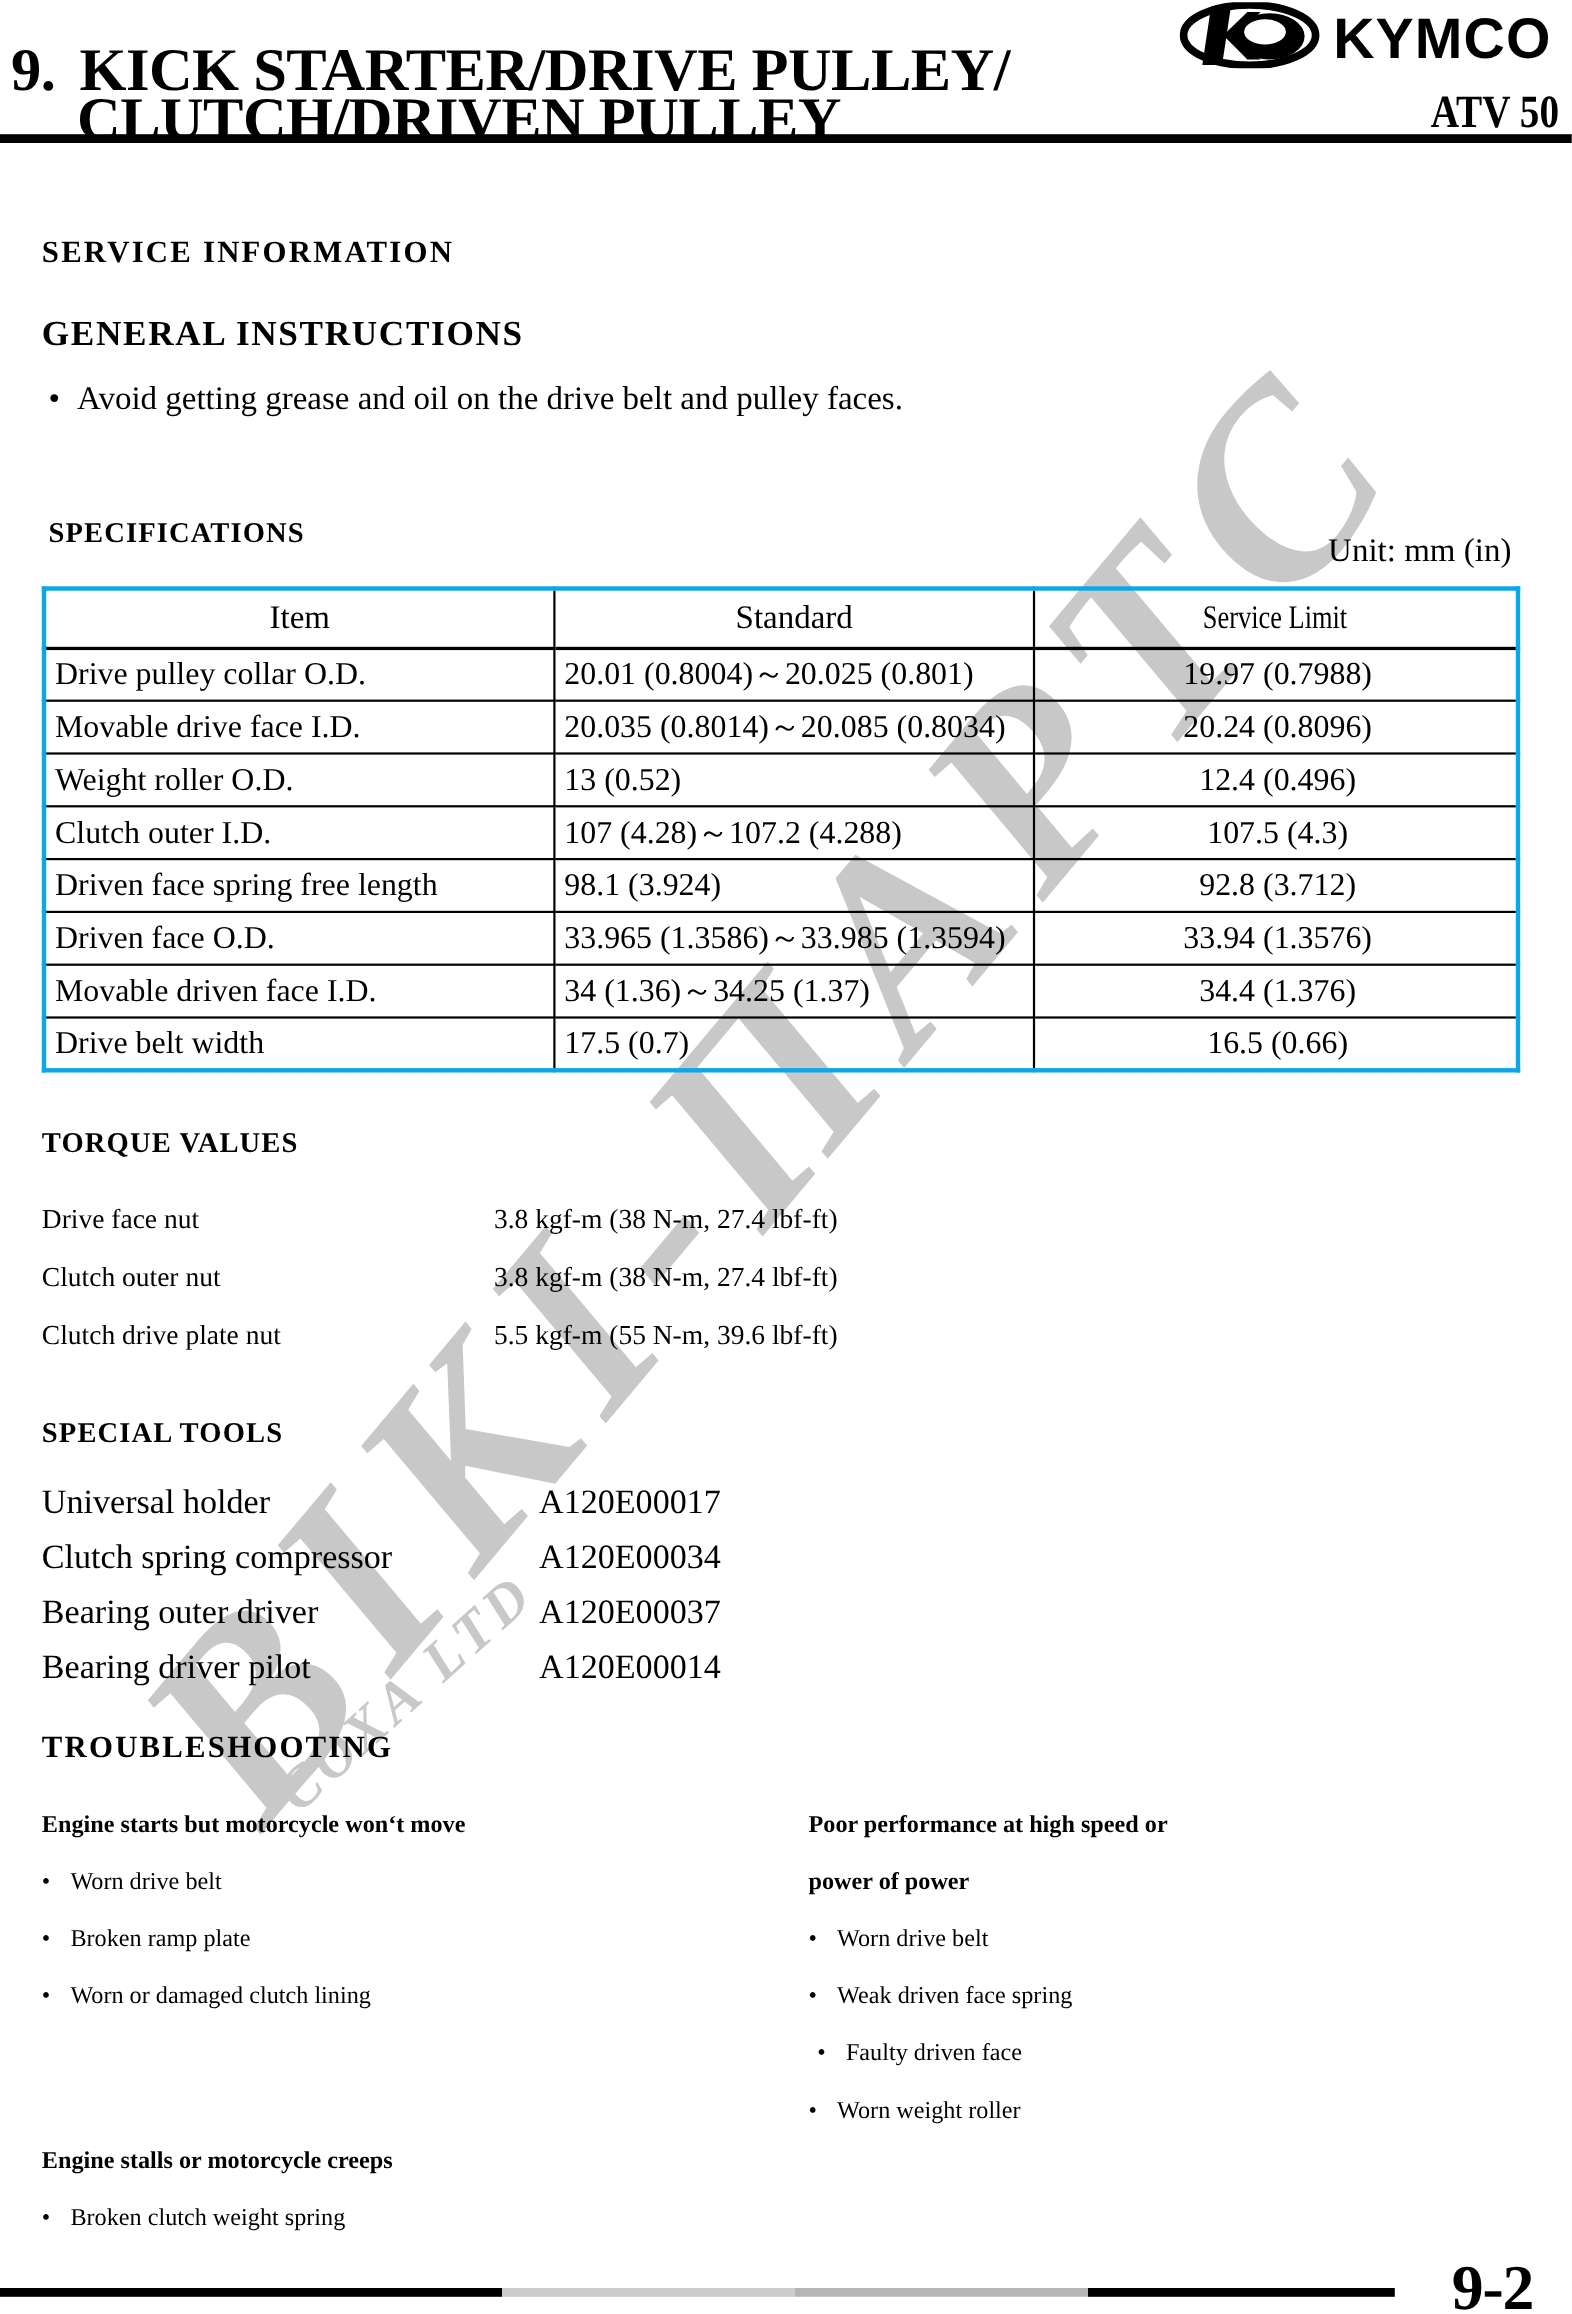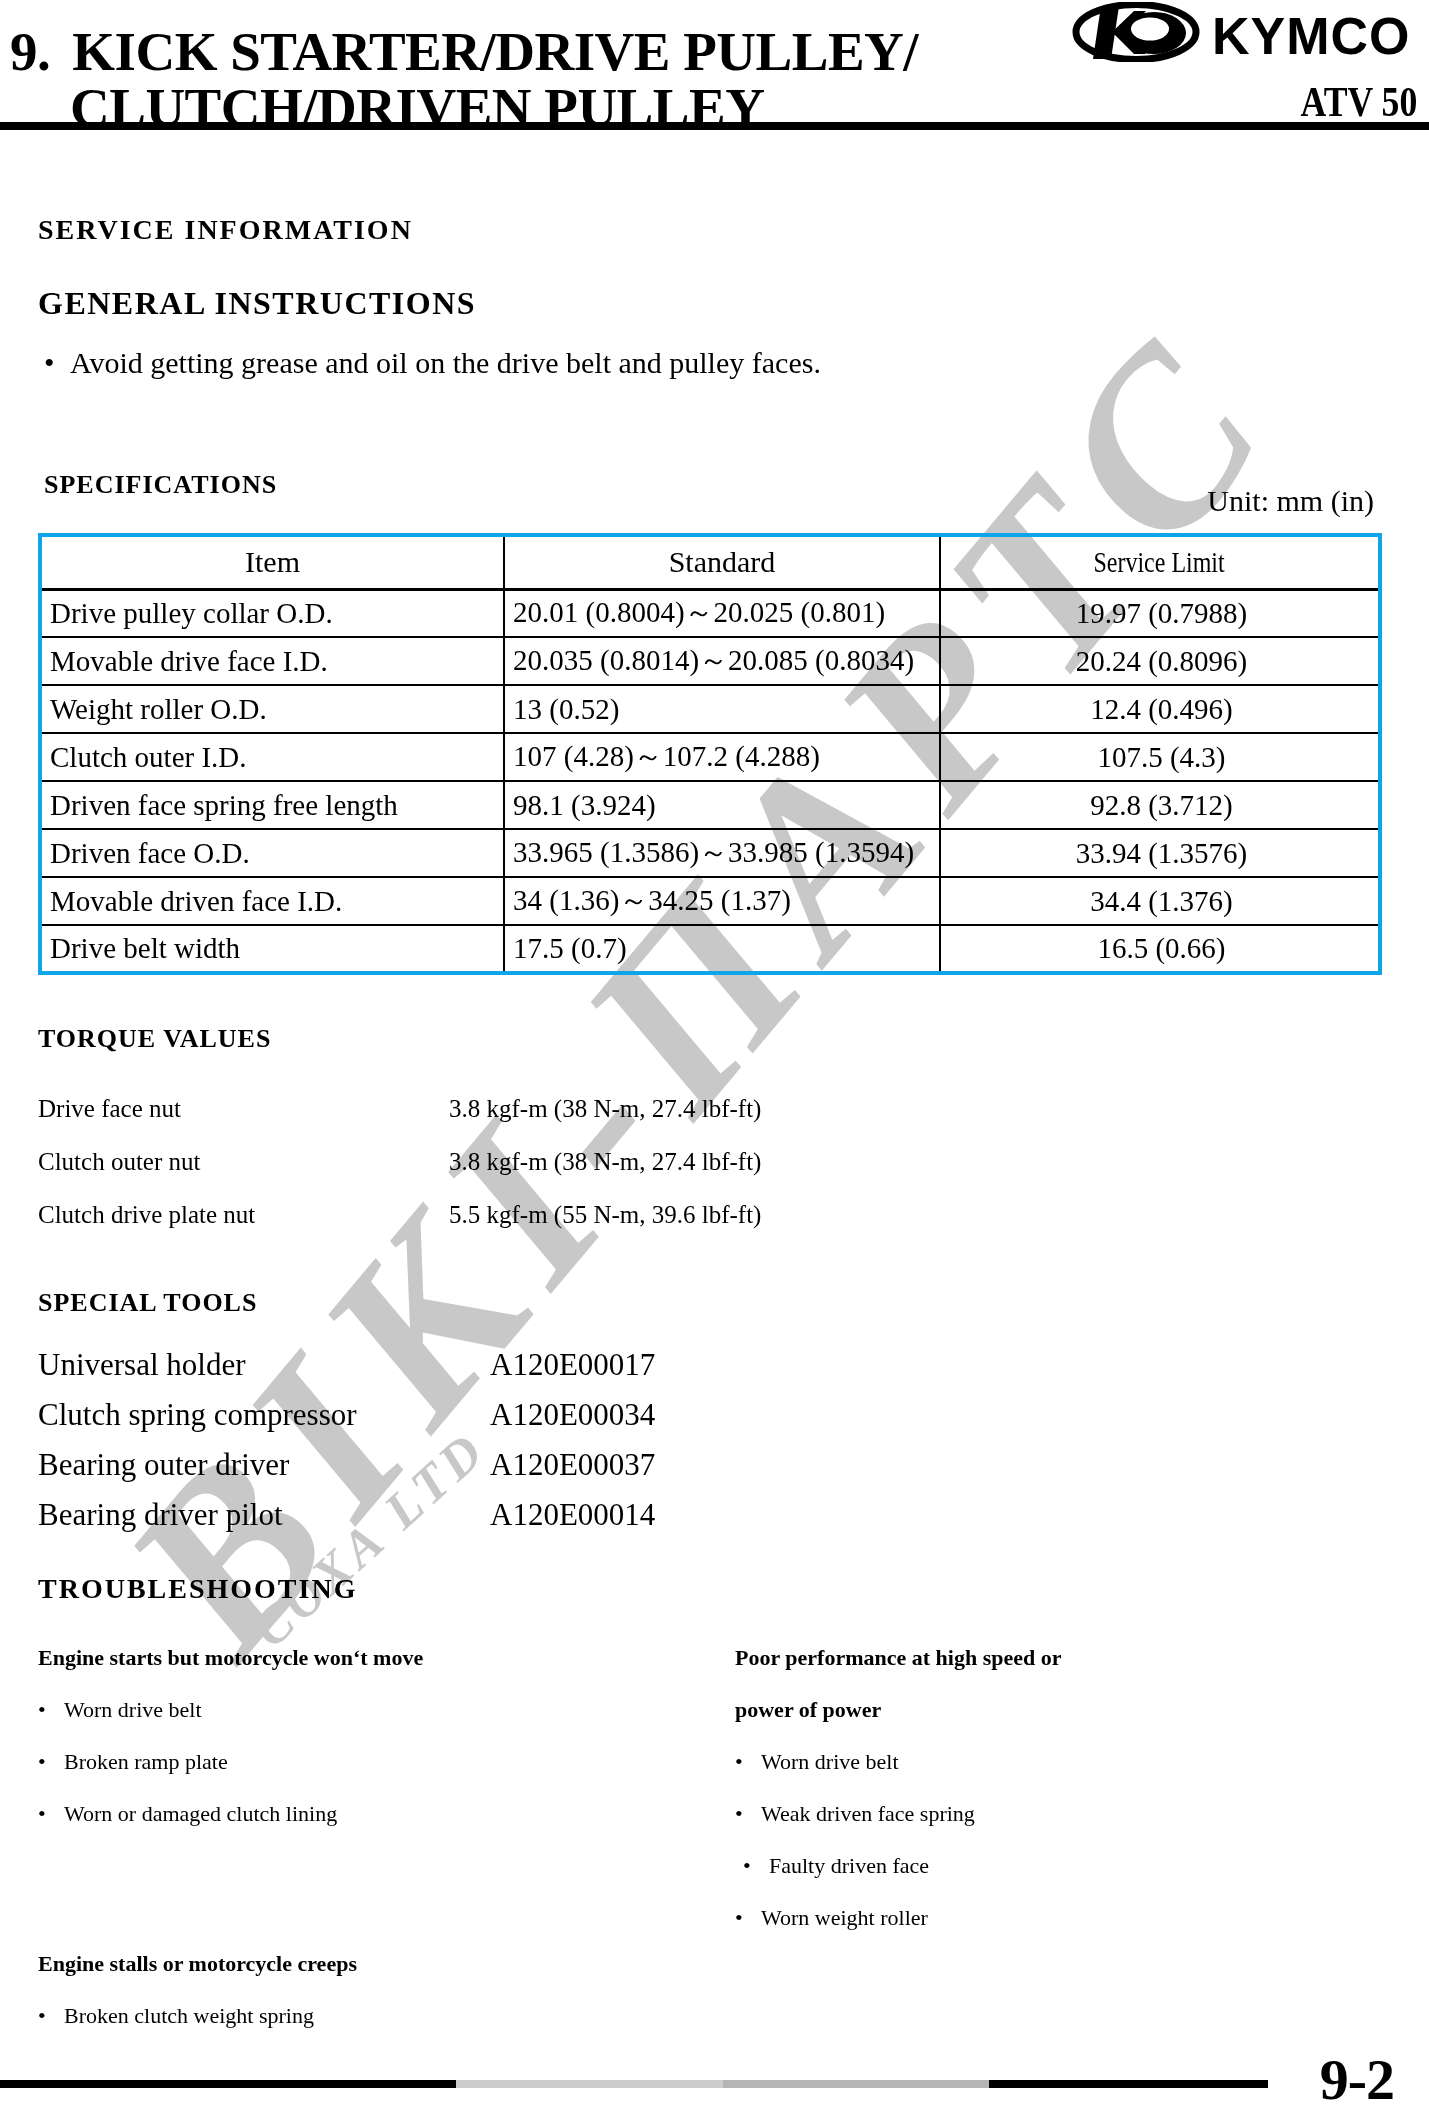--- a/index.html
+++ b/index.html
@@ -73,21 +73,21 @@
 </head>
 <body>
 
 <div class="page">
 
   <div class="wm-big">ВІКІ-ПАРТС</div>
   <div class="wm-small">СОХА LTD</div>
 
   <div class="content">
 
-    <div class="abs title-line" style="left:10px; top:20px;">
+    <div class="abs title-line" style="left:10px; top:32px;">
       <span class="title-num">9.</span><span>KICK STARTER/DRIVE PULLEY/</span>
     </div>
     <div class="abs title-line" style="left:70px; top:76px;">CLUTCH/DRIVEN PULLEY</div>
 
     <div class="abs" style="left:1072px; top:2px; width:128px; height:60px;">
       <svg width="128" height="60" viewBox="0 0 128 60" xmlns="http://www.w3.org/2000/svg">
         <ellipse cx="64" cy="30" rx="60" ry="27.5" fill="none" stroke="#000" stroke-width="7"></ellipse>
         <polygon points="29,4 47,4 39,57 21,57" fill="#000"></polygon>
         <polygon points="38,32 62,9 74,9 50,34" fill="#000"></polygon>
         <polygon points="38,28 62,52 74,52 50,26" fill="#000"></polygon>

